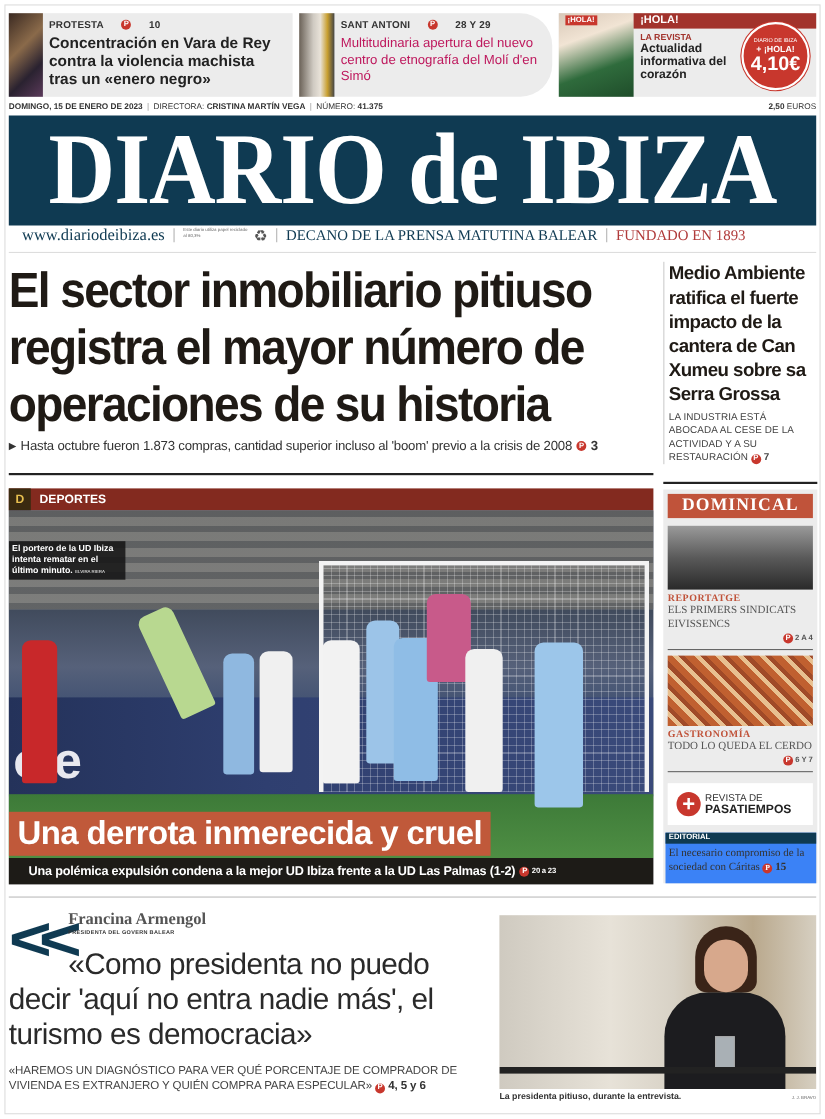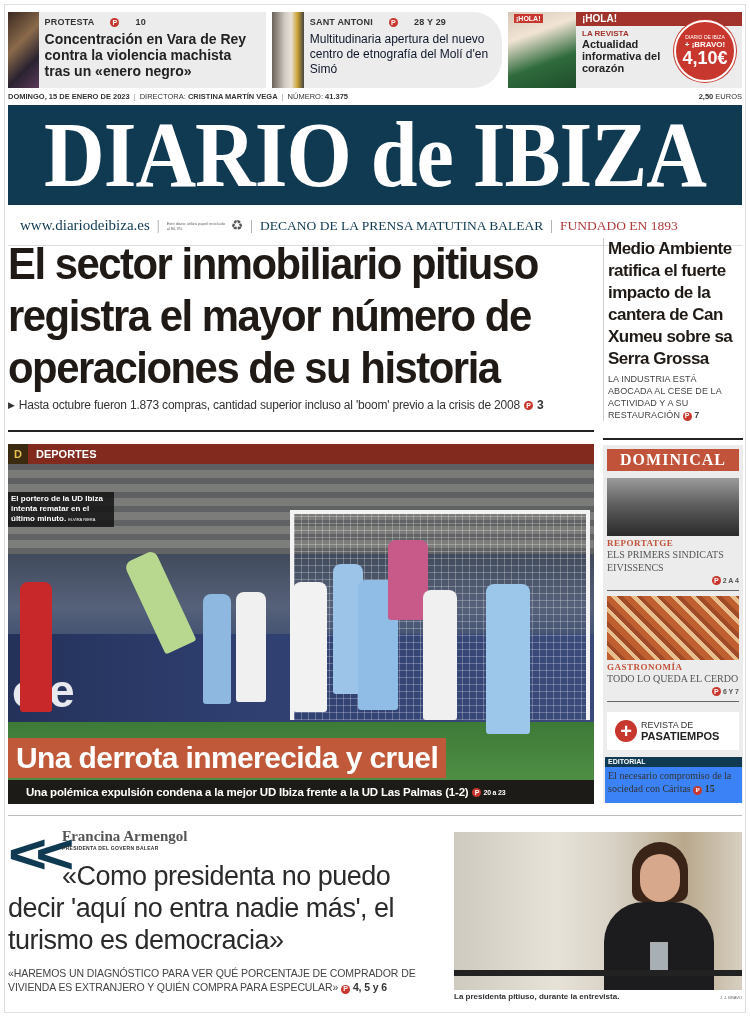--- a/index.html
+++ b/index.html
@@ -9,21 +9,21 @@
   
   .teasers { position: absolute; left: 8px; top: 12px; width: 734px; height: 76px; display: flex; gap: 6px; }
   .teaser { display: flex; background: #ececec; height: 76px; }
   .teaser .thumb { height: 76px; }
   .teaser .tx { padding: 3px 6px; }
   .t1 { width: 258px; } .t1 .thumb { width: 77px; background: linear-gradient(135deg,#3b2a22,#8a6a4a 40%,#2a2230 70%,#5b3a5a); }
   .t2 { width: 230px; border-radius: 29px; } .t2 .thumb { width: 66px; background: linear-gradient(90deg,#6b6258,#cfcac2 40%,#e8e2d8 60%,#c9a030 80%,#444); }
   .kicker { font-size: 9px; font-weight: bold; color: #333; letter-spacing: .2px; display: flex; align-items: center; gap: 16px; height: 14px; }
   .picon { display: inline-flex; width: 9px; height: 9px; border-radius: 50%; background: #c8372d; color: #fff; font-size: 7px; font-weight: bold; align-items: center; justify-content: center; }
   .t1 .head { font-size: 14px; font-weight: bold; line-height: 16px; color: #222; margin-top: 2px; }
-  .t2 .head { font-size: 12px; line-height: 15px; color: #0f172a; margin-top: 3px; }
+  .t2 .head { font-size: 12px; line-height: 15px; color: #be185d; margin-top: 3px; }
   .hola { width: 234px; display: flex; position: relative; background: #ececec; height: 76px; }
   .hola .cover { width: 68px; height: 76px; background: linear-gradient(160deg,#d8c8b8,#f1e4d4 30%,#2f6b3c 65%,#1f4d2a); position: relative; }
   .hola .cover .logo { position: absolute; left: 6px; top: 2px; background: #c8372d; color: #fff; font-size: 7px; font-weight: bold; padding: 1px 2px; }
   .hola .band { position: absolute; left: 68px; top: 0; width: 166px; height: 14px; background: #a2332c; }
   .hola .tx { position: absolute; left: 74px; top: 0; }
   .hola .hola-title { color: #fff; font-size: 10px; font-weight: bold; height: 14px; line-height: 14px; display:block; }
   .hola .rev { font-size: 8px; font-weight: bold; color: #a2332c; margin-top: 3px; display:block; }
   .hola .desc { font-size: 11px; font-weight: bold; line-height: 12px; color: #222; display:block; width: 80px; }
   .hola .price { position: absolute; right: 6px; top: 8px; width: 62px; height: 62px; border-radius: 50%; background: #c8372d; border: 2px solid #fff; color: #fff; text-align: center; box-shadow: 0 0 0 1px #c8372d; }
   .hola .price .small { font-size: 5px; display: block; margin-top: 12px; }
@@ -31,21 +31,21 @@
   .hola .price .amt { font-size: 18px; font-weight: bold; display: block; line-height: 19px; }
 
   
   .dateline { position: absolute; left: 8px; top: 92px; width: 734px; font-size: 7.5px; color: #333; display: flex; justify-content: space-between; }
   .dateline b { font-weight: bold; }
   .dateline .sep { color: #999; margin: 0 4px; }
 
   
   .masthead { position: absolute; left: 8px; top: 105px; width: 734px; height: 100px; background: #0f3a52; display: flex; align-items: center; justify-content: center; }
   .masthead .name { font-family: "Liberation Serif", serif; font-weight: bold; color: #fff; font-size: 84px; letter-spacing: -1px; line-height: 1; transform: scaleY(1.1); }
-  .subline { position: absolute; left: 8px; top: 206px; width: 734px; height: 40px; display: flex; align-items: center; font-family: "Liberation Serif", serif; font-size: 14px; color: #0f3a52; border-bottom: 1px solid #ddd; }
+  .subline { position: absolute; left: 8px; top: 206px; width: 734px; height: 24px; display: flex; align-items: flex-start; font-family: "Liberation Serif", serif; font-size: 14px; color: #0f3a52; border-bottom: 1px solid #ddd; }
   .subline .url { font-size: 15px; margin-left: 12px; }
   .subline .sep { color: #999; margin: 0 7px; }
   .subline .paper { font-family: "Liberation Sans", sans-serif; font-size: 4px; width: 60px; color: #666; line-height: 5px; }
   .subline .recycle { font-size: 14px; color: #555; margin-left: 4px; }
   .subline .decano { font-size: 13.5px; }
   .subline .fund { color: #b03a3a; font-size: 13.5px; }
 
   
   .lead { position: absolute; left: 8px; top: 238px; width: 588px; }
   .lead h1 { font-family: "Liberation Sans", sans-serif; font-weight: bold; font-size: 45px; line-height: 52px; letter-spacing: -1.6px; color: #1f1a15; transform: scaleX(.93); transform-origin: left; width: 640px; }
@@ -150,21 +150,21 @@
         <span class="logo">¡HOLA!</span>
       </div>
     <div class="band"></div>
     <div class="tx">
       <span class="hola-title">¡HOLA!</span>
       <span class="rev">LA REVISTA</span>
       <span class="desc">Actualidad informativa del corazón</span>
     </div>
     <div class="price">
       <span class="small">DIARIO DE IBIZA</span>
-      <span class="combo">+ ¡BRAVO!</span>
+      <span class="combo">+ ¡HOLA!</span>
       <span class="amt">4,10€</span>
     </div>
   </div>
 </div>
 
 <div class="dateline">
   <div>
     <b>DOMINGO, 15 DE ENERO DE 2023</b><span class="sep">|</span><span>DIRECTORA:</span> <b>CRISTINA MARTÍN VEGA</b><span class="sep">|</span><span>NÚMERO:</span> <b>41.375</b>
   </div>
   <div><b>2,50</b> <span>EUROS</span></div>

